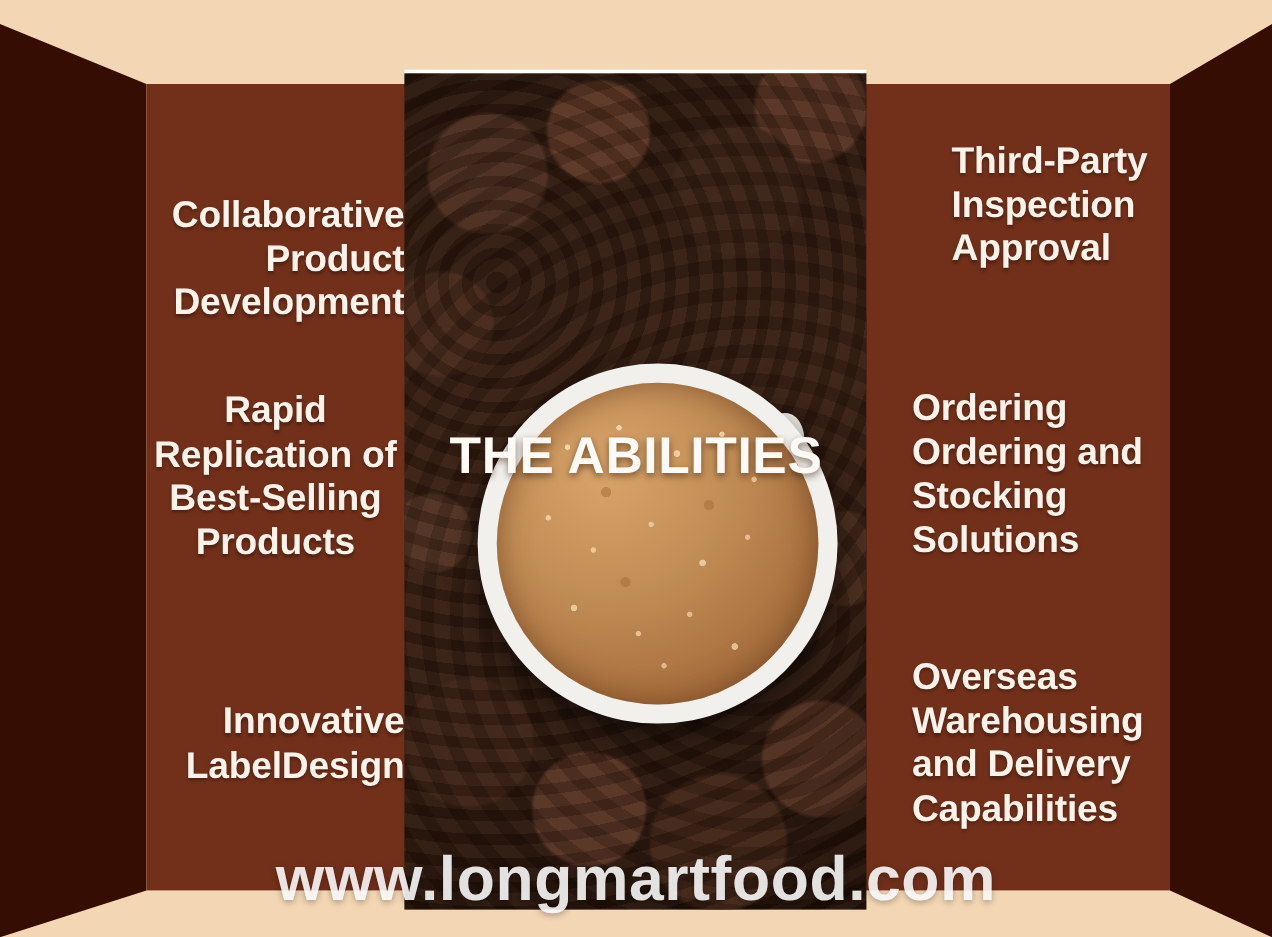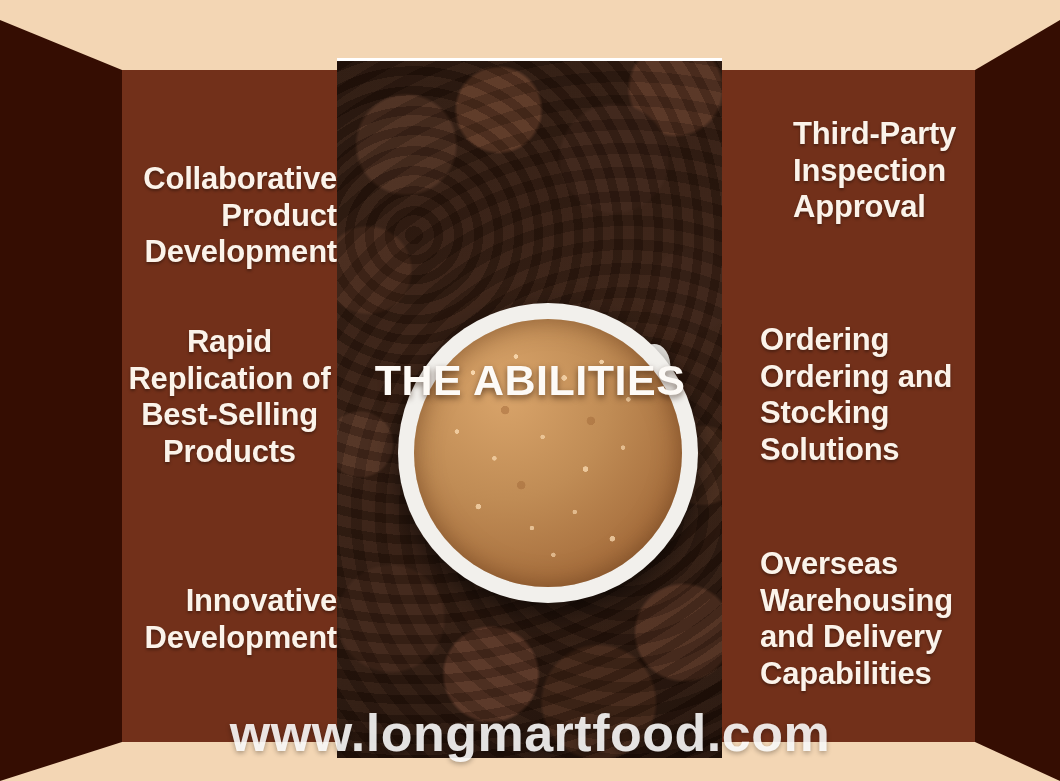--- a/index.html
+++ b/index.html
@@ -140,21 +140,21 @@
   <svg class="room-svg" viewBox="0 0 1060 781">
     <rect x="0" y="0" width="1060" height="781" fill="#F3D6B4"></rect>
     <polygon points="0,20 122,70 122,742 0,781" fill="#350D02"></polygon>
     <polygon points="1060,20 975,70 975,742 1060,781" fill="#350D02"></polygon>
     <rect x="122" y="70" width="853" height="672" fill="#72301A"></rect>
   </svg>
 
   <div class="col col-left">
     <div class="feature f0">Collaborative Product Development</div>
     <div class="feature f1">Rapid Replication of Best-Selling Products</div>
-    <div class="feature f2">Innovative Development</div>
+    <div class="feature f2">Innovative LabelDesign</div>
   </div>
 
   <div class="col col-right">
     <div class="feature f0">Third-Party Inspection Approval</div>
     <div class="feature f1">Ordering Ordering and Stocking Solutions</div>
     <div class="feature f2">Overseas Warehousing and Delivery Capabilities</div>
   </div>
 
   <div class="photo">
     <div class="beans-noise"></div>

